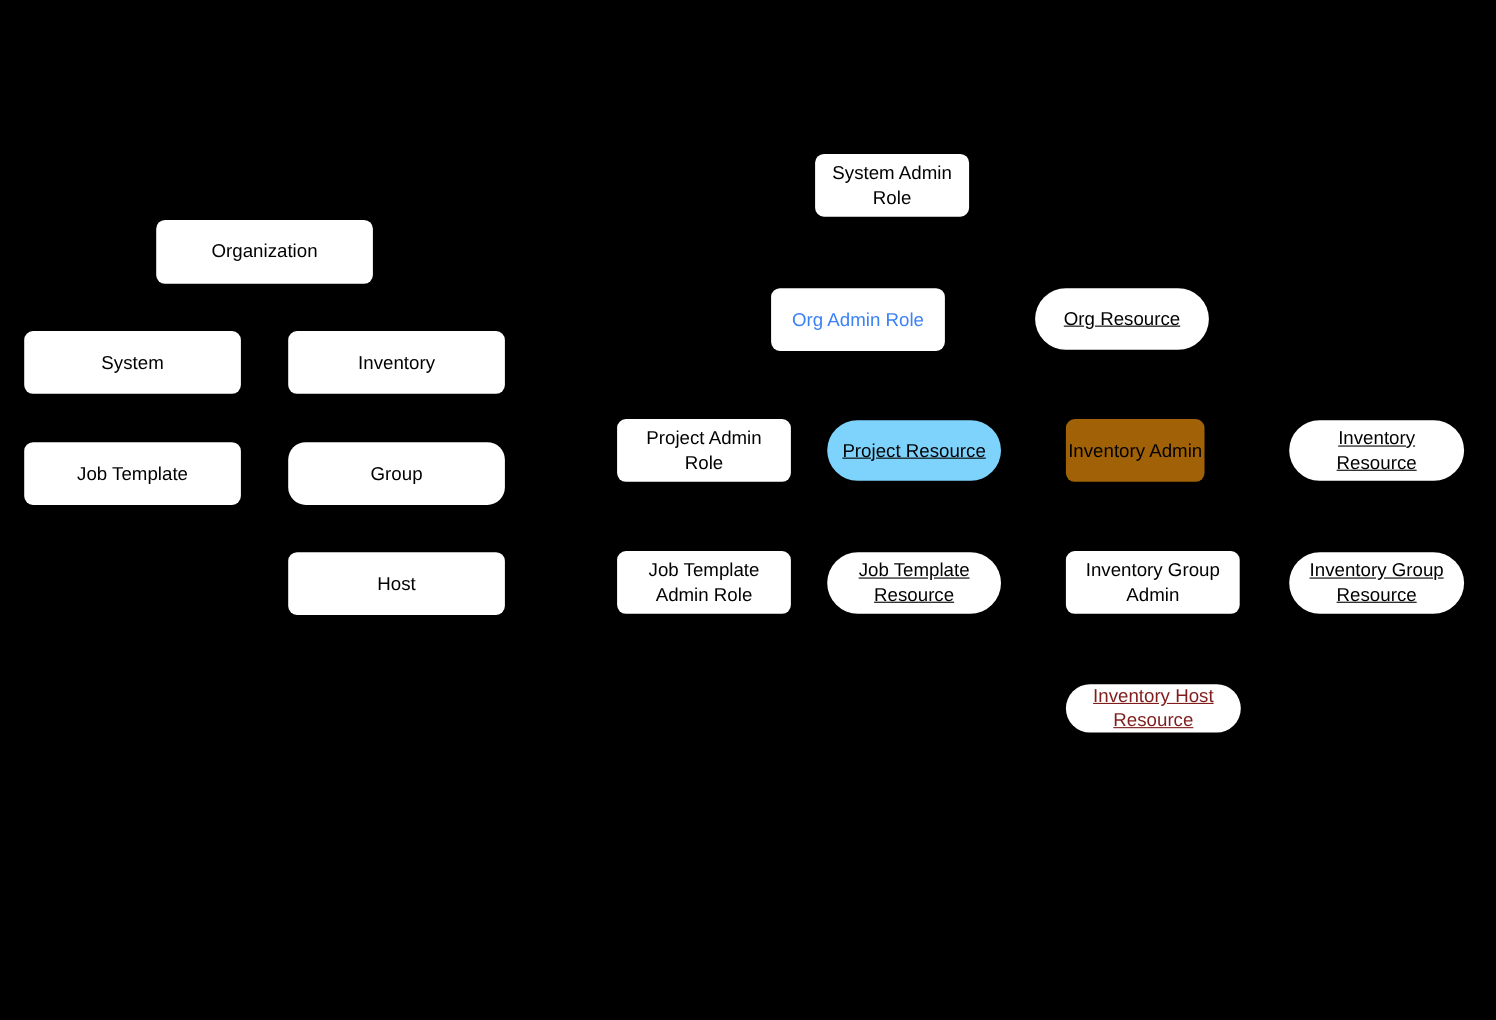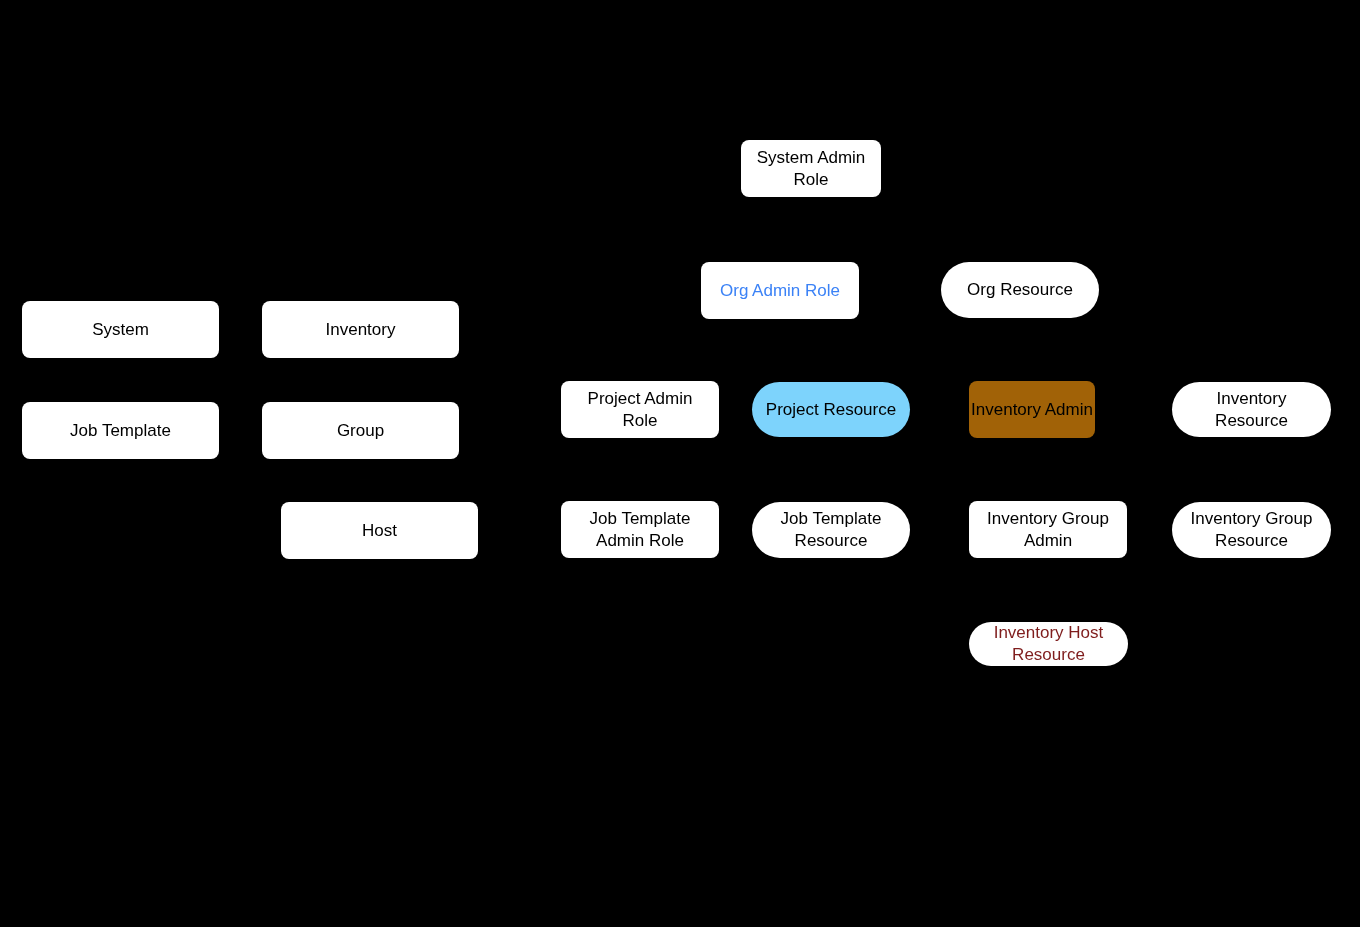--- a/index.html
+++ b/index.html
@@ -25,31 +25,33 @@
     justify-content: center;
     text-align: center;
     font-size: 17px;
     line-height: 1.28;
     border-radius: 8px;
     white-space: pre-line;
     user-select: none;
   }
   .node.stadium {
     border-radius: 28px;
+    text-decoration: underline;
   }
 </style>
 </head>
 <body>
 
 <div id="canvas" style="background: rgb(0, 0, 0);">
+    <div class="node" style="left: 142px; top: 200px; width: 197px; height: 58px; background: rgb(255, 255, 255); color: rgb(0, 0, 0);">Organization</div>
     <div class="node" style="left: 22px; top: 301px; width: 197px; height: 57px; background: rgb(255, 255, 255); color: rgb(0, 0, 0);">System</div>
     <div class="node" style="left: 262px; top: 301px; width: 197px; height: 57px; background: rgb(255, 255, 255); color: rgb(0, 0, 0);">Inventory</div>
     <div class="node" style="left: 22px; top: 402px; width: 197px; height: 57px; background: rgb(255, 255, 255); color: rgb(0, 0, 0);">Job Template</div>
-    <div class="node" style="left: 262px; top: 402px; width: 197px; height: 57px; background: rgb(255, 255, 255); color: rgb(0, 0, 0);">Group</div>
-    <div class="node" style="left: 262px; top: 502px; width: 197px; height: 57px; background: rgb(255, 255, 255); color: rgb(0, 0, 0); margin-left: 19px;">Host</div>
+    <div class="node" style="left: 262px; top: 402px; width: 197px; height: 57px; background: rgb(255, 255, 255); color: rgb(0, 0, 0); border-radius: 16px;">Group</div>
+    <div class="node" style="left: 262px; top: 502px; width: 197px; height: 57px; background: rgb(255, 255, 255); color: rgb(0, 0, 0);">Host</div>
     <div class="node" style="left: 701px; top: 140px; width: 140px; height: 57px; background: rgb(255, 255, 255); color: rgb(0, 0, 0); margin-left: 40px;">System Admin
 Role</div>
     <div class="node" style="left: 701px; top: 262px; width: 158px; height: 57px; background: rgb(255, 255, 255); color: #3b82f6;">Org Admin Role</div>
     <div class="node stadium" style="left: 941px; top: 262px; width: 158px; height: 56px; background: rgb(255, 255, 255); color: rgb(0, 0, 0);">Org Resource</div>
     <div class="node" style="left: 561px; top: 381px; width: 158px; height: 57px; background: rgb(255, 255, 255); color: #000000;">Project Admin
 Role</div>
     <div class="node stadium" style="left: 752px; top: 382px; width: 158px; height: 55px; background: #7dd3fc; color: rgb(0, 0, 0);">Project Resource</div>
     <div class="node" style="left: 969px; top: 381px; width: 126px; height: 57px; background: #a16207; color: rgb(0, 0, 0);">Inventory Admin</div>
     <div class="node stadium" style="left: 1172px; top: 382px; width: 159px; height: 55px; background: rgb(255, 255, 255); color: rgb(0, 0, 0);">Inventory
 Resource</div>

